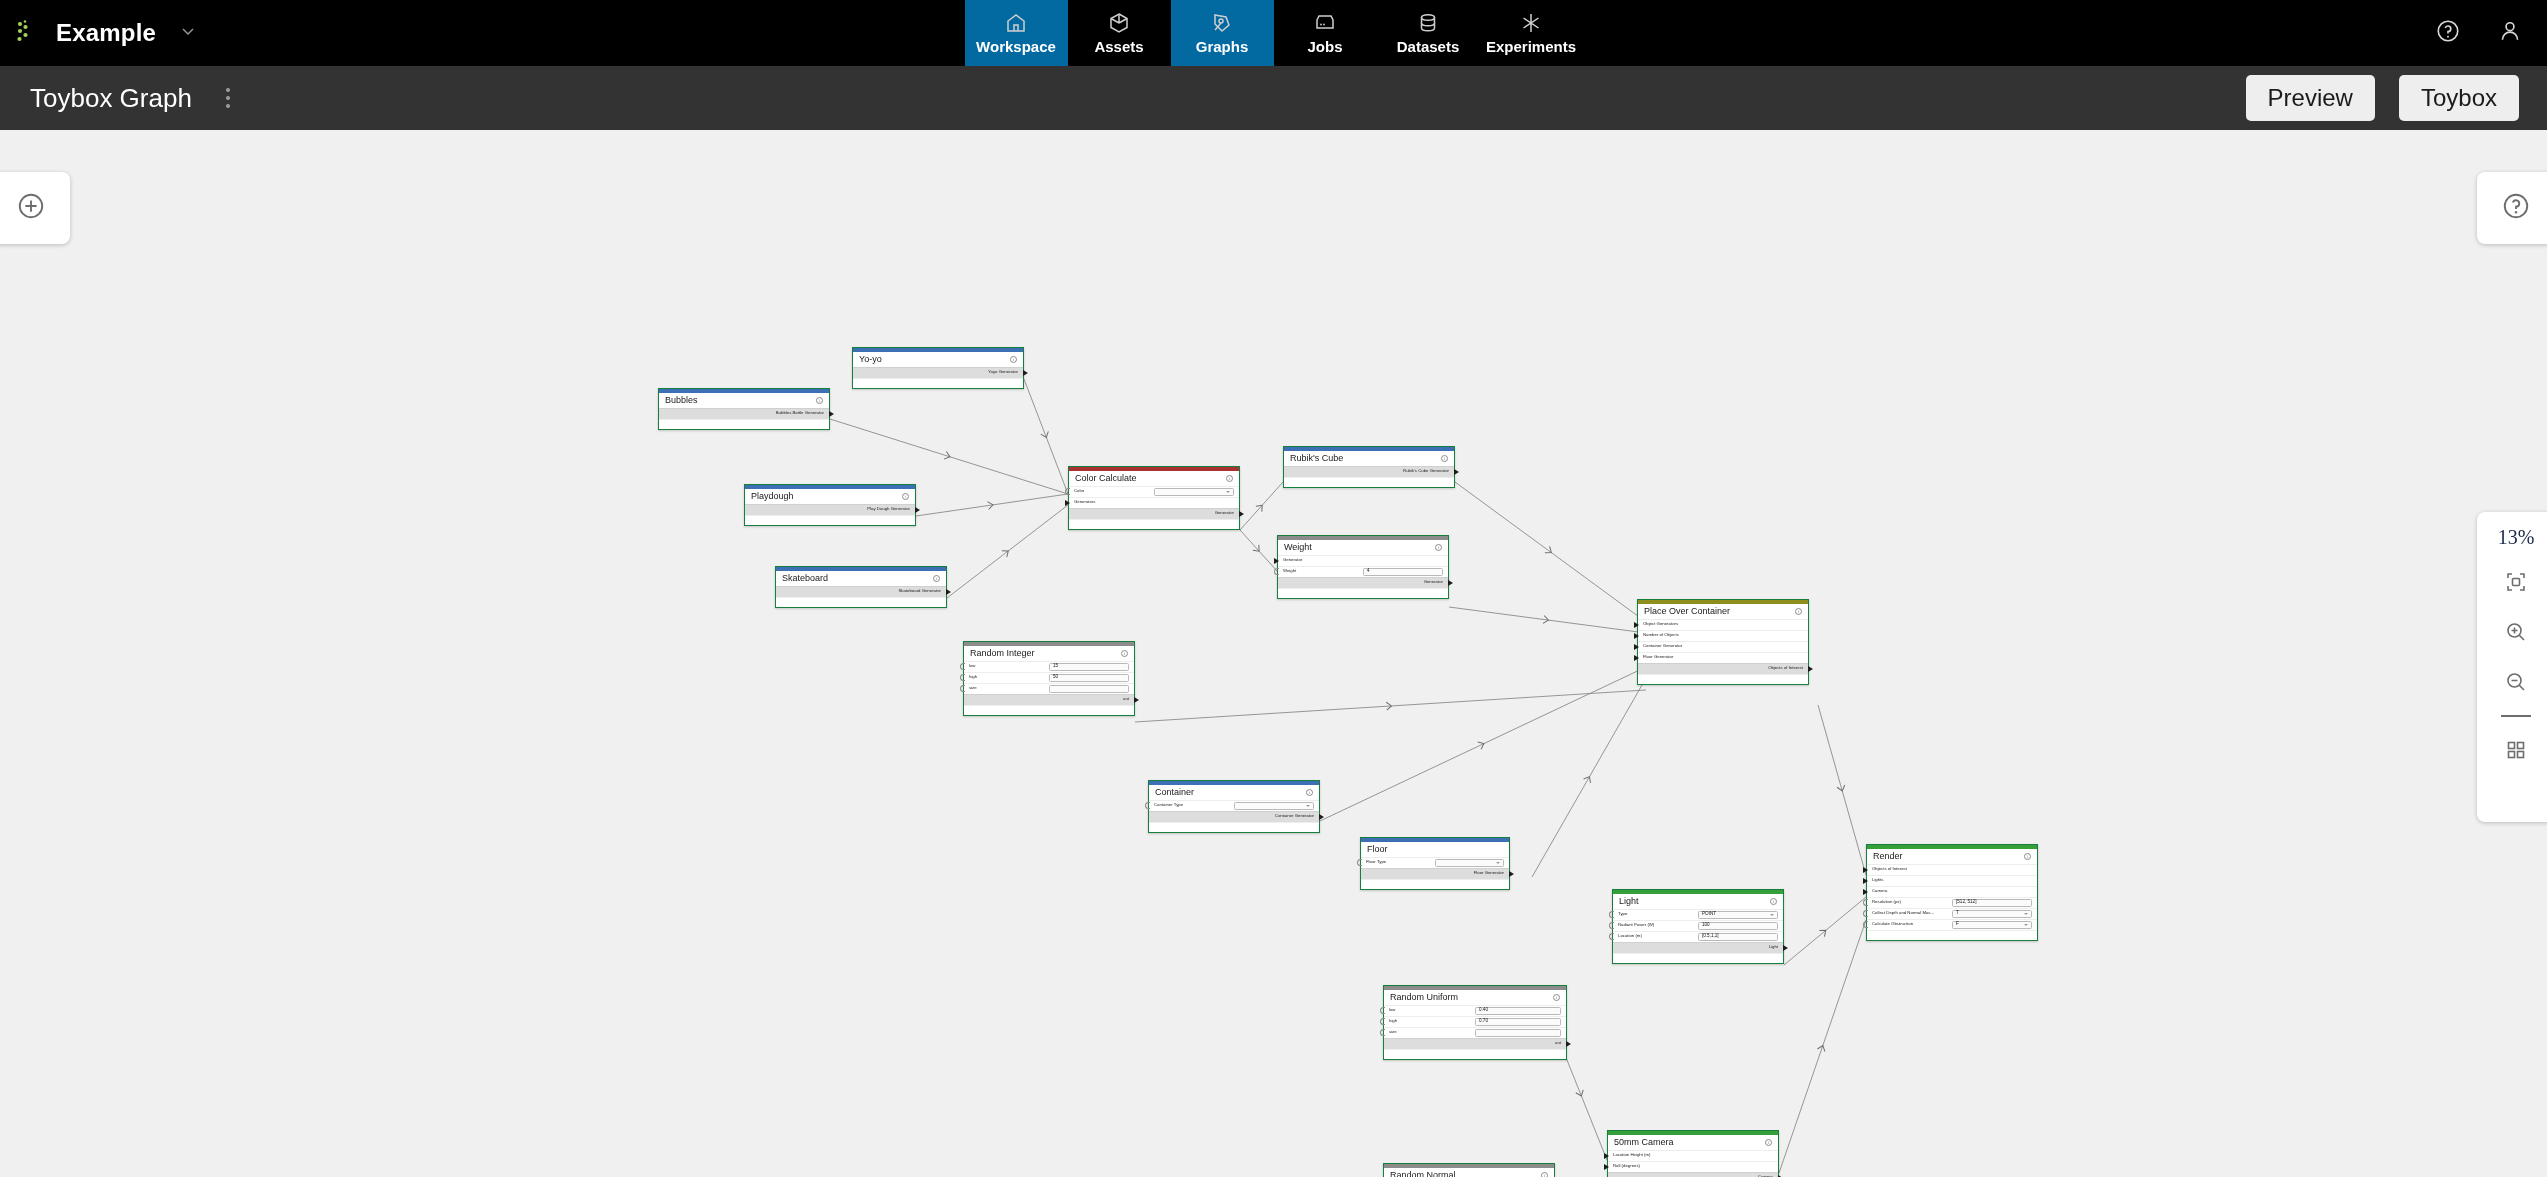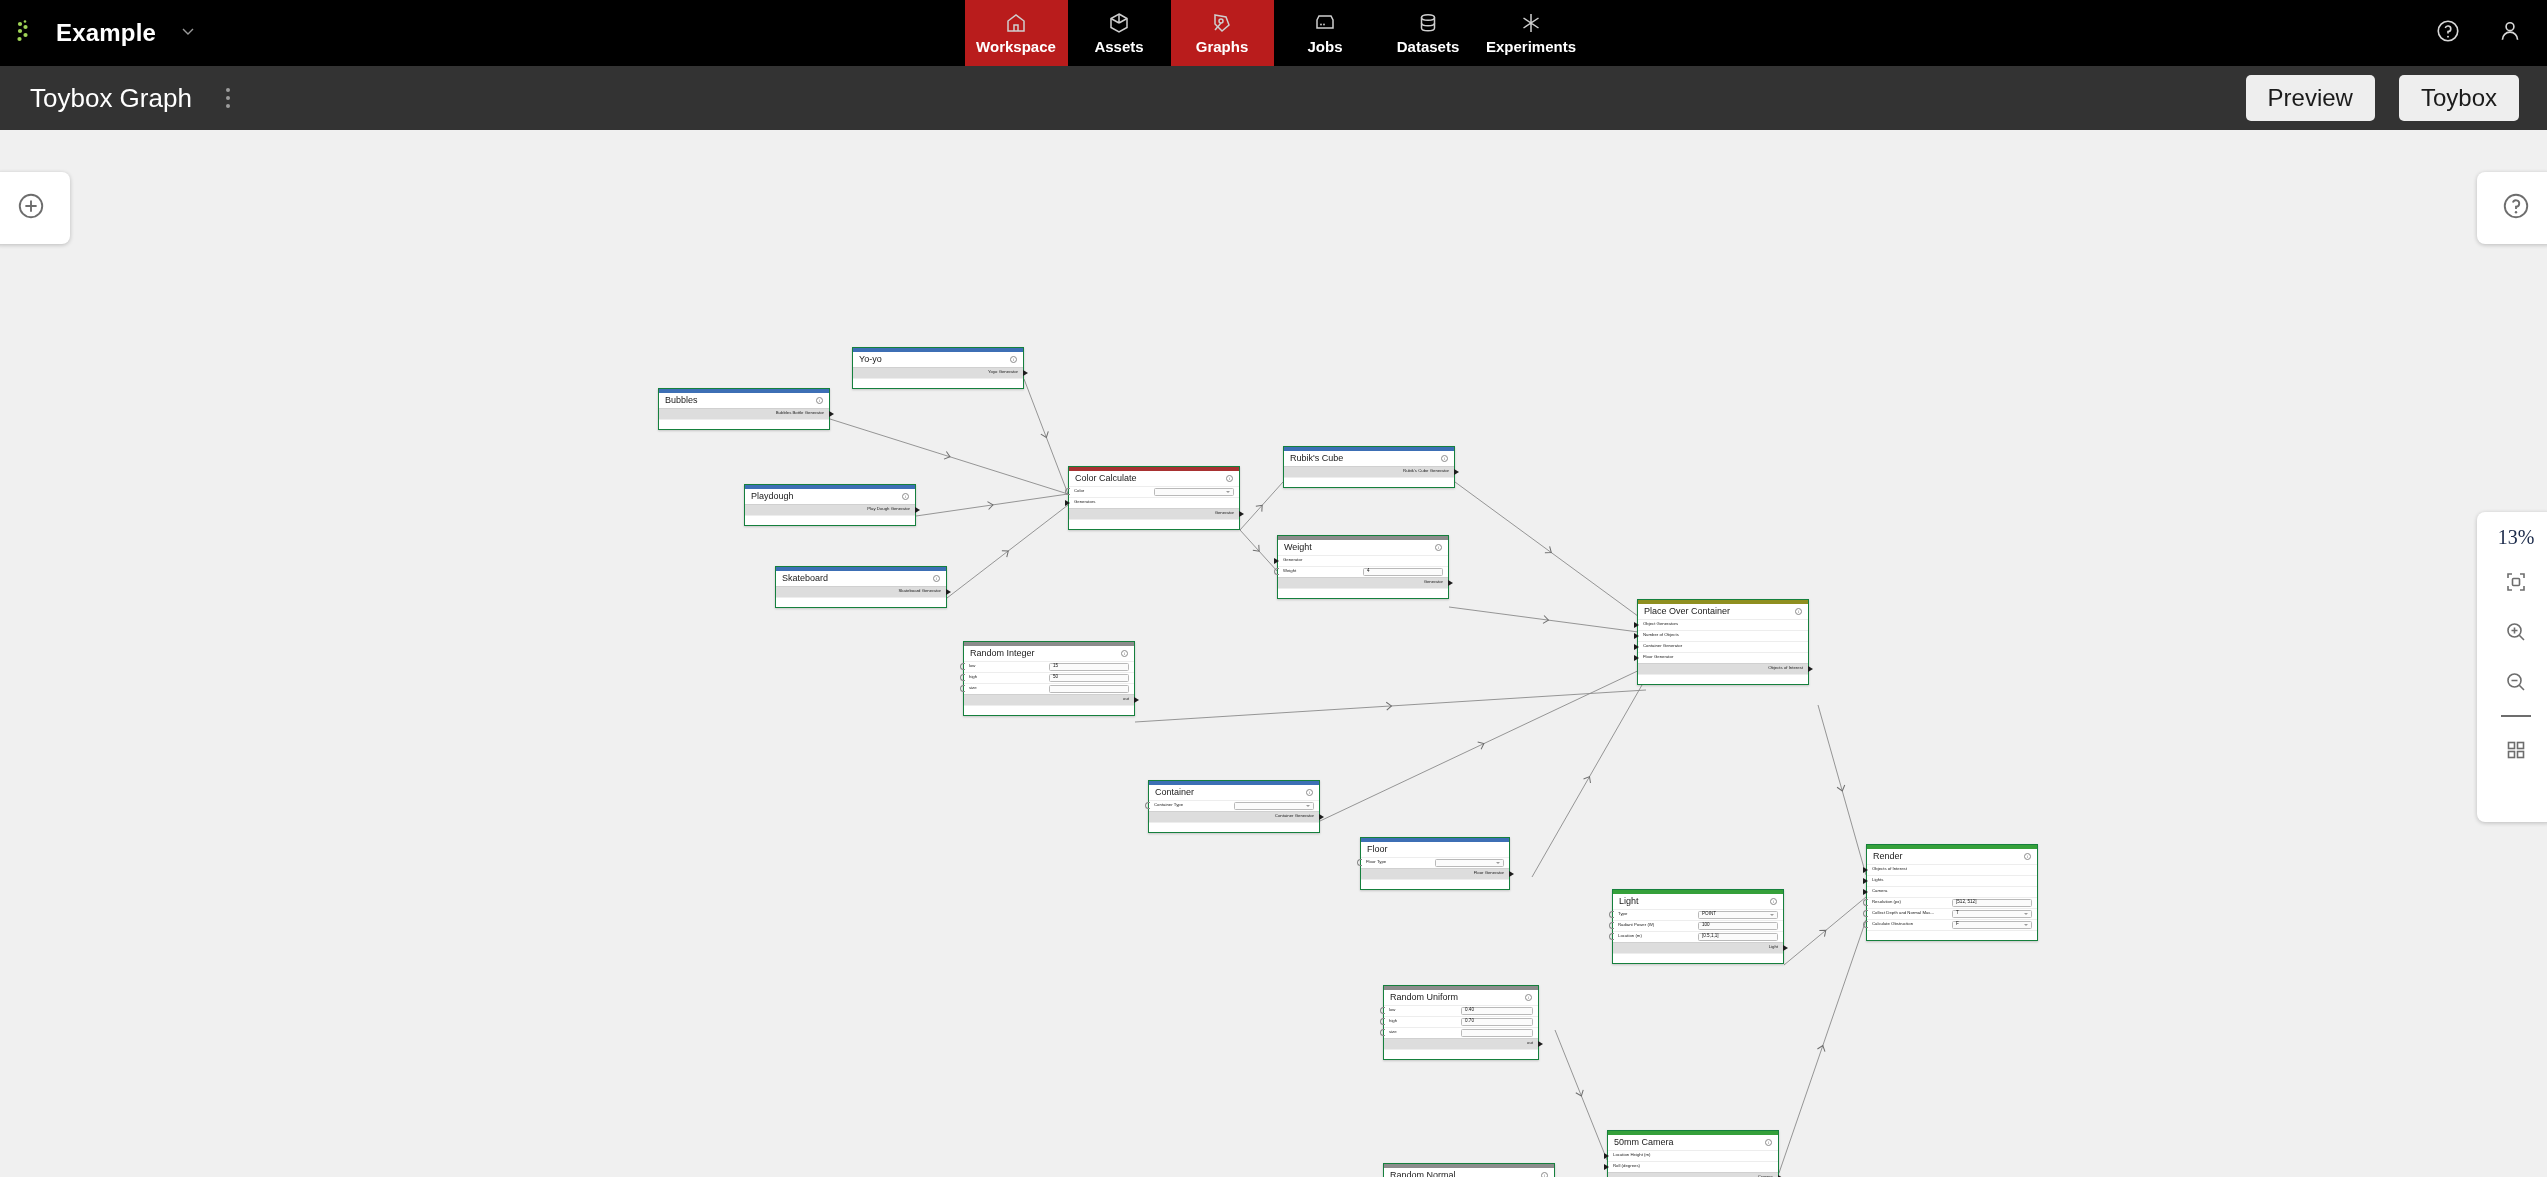--- a/index.html
+++ b/index.html
@@ -18,21 +18,21 @@
   }
   #brand { display:flex; align-items:center; height:66px; gap:18px; }
   #logo { width:38px; height:38px; position:relative; }
   #app-name { color:#fff; font-size:24px; font-weight:bold; letter-spacing:.2px; }
   #brand-caret { margin-left:6px; color:#9a9a9a; }
   #mainnav { position:absolute; left:50%; transform:translateX(-50%); height:66px; display:flex; }
   .navitem {
     width:103px; height:66px; display:flex; flex-direction:column;
     align-items:center; justify-content:center; gap:3px; cursor:pointer;
   }
-  .navitem.active { background:#b91c1c; }
+  .navitem.active { background:#0369a1; }
   .navitem .nicon { height:24px; display:flex; align-items:center; justify-content:center; }
   .navitem .nlabel { color:#ffffff; font-size:15px; font-weight:bold; }
   .navitem svg { stroke:#cfcfcf; fill:none; stroke-width:1.5; }
   #topright { position:absolute; right:24px; top:0; height:66px; display:flex; align-items:center; gap:36px; }
   #topright svg { stroke:#d8d8d8; fill:none; stroke-width:1.5; }
 
   
   #subbar {
     position:absolute; left:0; top:66px; width:2547px; height:64px;
     background:#333333; display:flex; align-items:center;
@@ -514,21 +514,21 @@
           <span class="rlabel">Collect Depth and Normal Mas...</span>
           <span class="rfield select">T</span>
         </div>
         <div class="row">
           <span class="port in open"></span>
           <span class="rlabel">Calculate Obstruction</span>
           <span class="rfield select">F</span>
         </div>
         <div class="foot"></div>
       </div>
-      <div class="node" style="left: 1383px; top: 855px; width: 156px;">
+      <div class="node" style="left: 1383px; top: 855px; width: 184px;">
         <div class="accent" style="background:#8c8c8c"></div>
         <div class="ntitle">
           <span>Random Uniform</span>
           <span class="ninfo">i</span>
         </div>
         <div class="row">
           <span class="port in open"></span>
           <span class="rlabel">low</span>
           <span class="rfield">0.40</span>
         </div>

